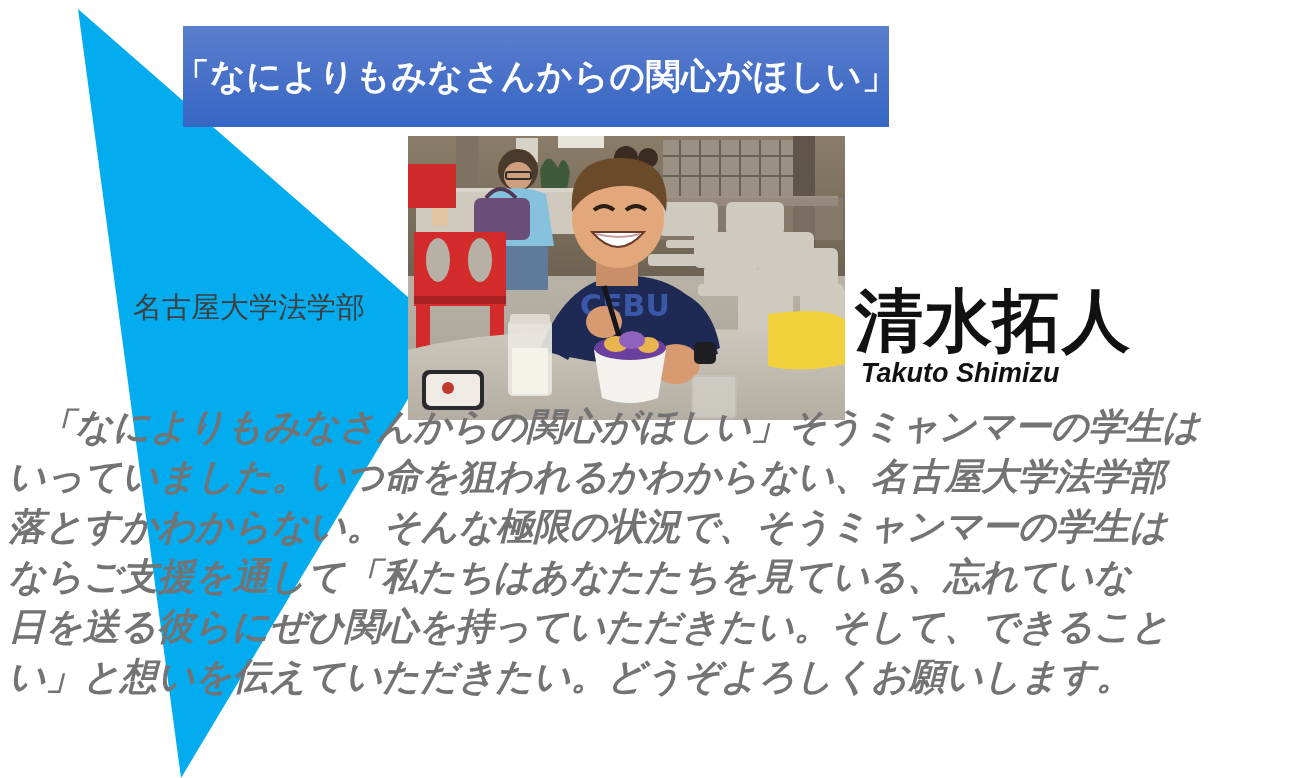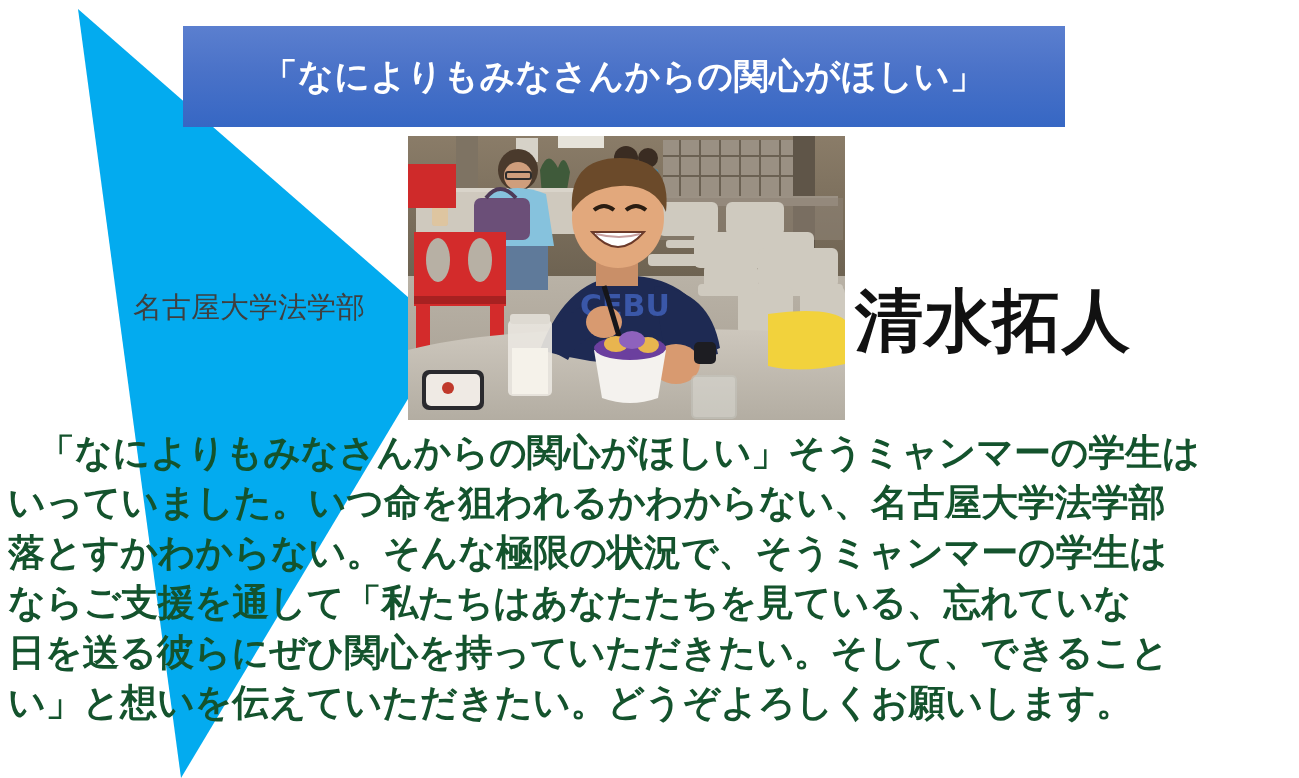--- a/index.html
+++ b/index.html
@@ -10,21 +10,21 @@
     overflow:hidden;
   }
   .slide{position:relative;width:1299px;height:778px;background:#fff;overflow:hidden;}
 
   
   .tri-wrap{position:absolute;left:0;top:0;width:1299px;height:778px;pointer-events:none;}
   .tri-wrap svg{display:block;}
 
   
   .title-banner{
-    position:absolute;left:183px;top:26px;width:882px;height:101px;
+    position:absolute;left:183px;top:26px;width:706px;height:101px;
     background:linear-gradient(180deg,#5b7fcf 0%,#4a72c8 45%,#3667c4 100%);
     display:flex;align-items:center;justify-content:center;
     box-sizing:border-box;
   }
   .title-text{
     color:#ffffff;font-weight:bold;font-size:35px;line-height:1;
     letter-spacing:0.5px;white-space:nowrap;
     font-family:"DejaVu Sans","Liberation Sans",sans-serif;
   }
 
@@ -53,24 +53,25 @@
   }
   .name-en{
     color:#111111;font-size:27px;font-weight:bold;font-style:italic;
     line-height:1.1;margin-top:4px;margin-left:6px;
     font-family:"Liberation Sans","DejaVu Sans",sans-serif;
     white-space:nowrap;
   }
 
   
   .body-text{
-    position:absolute;left:8px;top:428px;width:1285px;
-    color:#14532d;font-size:37px;font-weight:bold;line-height:50px;
+    position:absolute;left:8px;top:402px;width:1285px;
+    color:#737373;font-size:37px;font-weight:bold;line-height:50px;
     font-family:"DejaVu Sans","Liberation Sans",sans-serif;
     letter-spacing:-0.2px;
+    font-style:italic;
   }
   .body-text .line{white-space:nowrap;height:50px;}
   .body-text .line.first{text-indent:30px;}
 </style>
 </head>
 <body>
 
 <div class="slide">
 
   <div class="tri-wrap">
@@ -226,20 +227,21 @@
       <rect x="284" y="240" width="44" height="42" rx="4" fill="#dcdcd6" opacity="0.55" stroke="#c6c6bf" stroke-width="2"></rect>
     </svg>
   </div>
 
   <div class="affil">
     <div>名古屋大学法学部</div>
   </div>
 
   <div class="name-block">
     <div class="name-ja">清水拓人</div>
+    <div class="name-en">Takuto Shimizu</div>
   </div>
 
   <div class="body-text">
     <div class="line first">「なによりもみなさんからの関心がほしい」そうミャンマーの学生は</div>
     <div class="line">いっていました。いつ命を狙われるかわからない、名古屋大学法学部</div>
     <div class="line">落とすかわからない。そんな極限の状況で、そうミャンマーの学生は</div>
     <div class="line">ならご支援を通して「私たちはあなたたちを見ている、忘れていな</div>
     <div class="line">日を送る彼らにぜひ関心を持っていただきたい。そして、できること</div>
     <div class="line">い」と想いを伝えていただきたい。どうぞよろしくお願いします。</div>
   </div>

